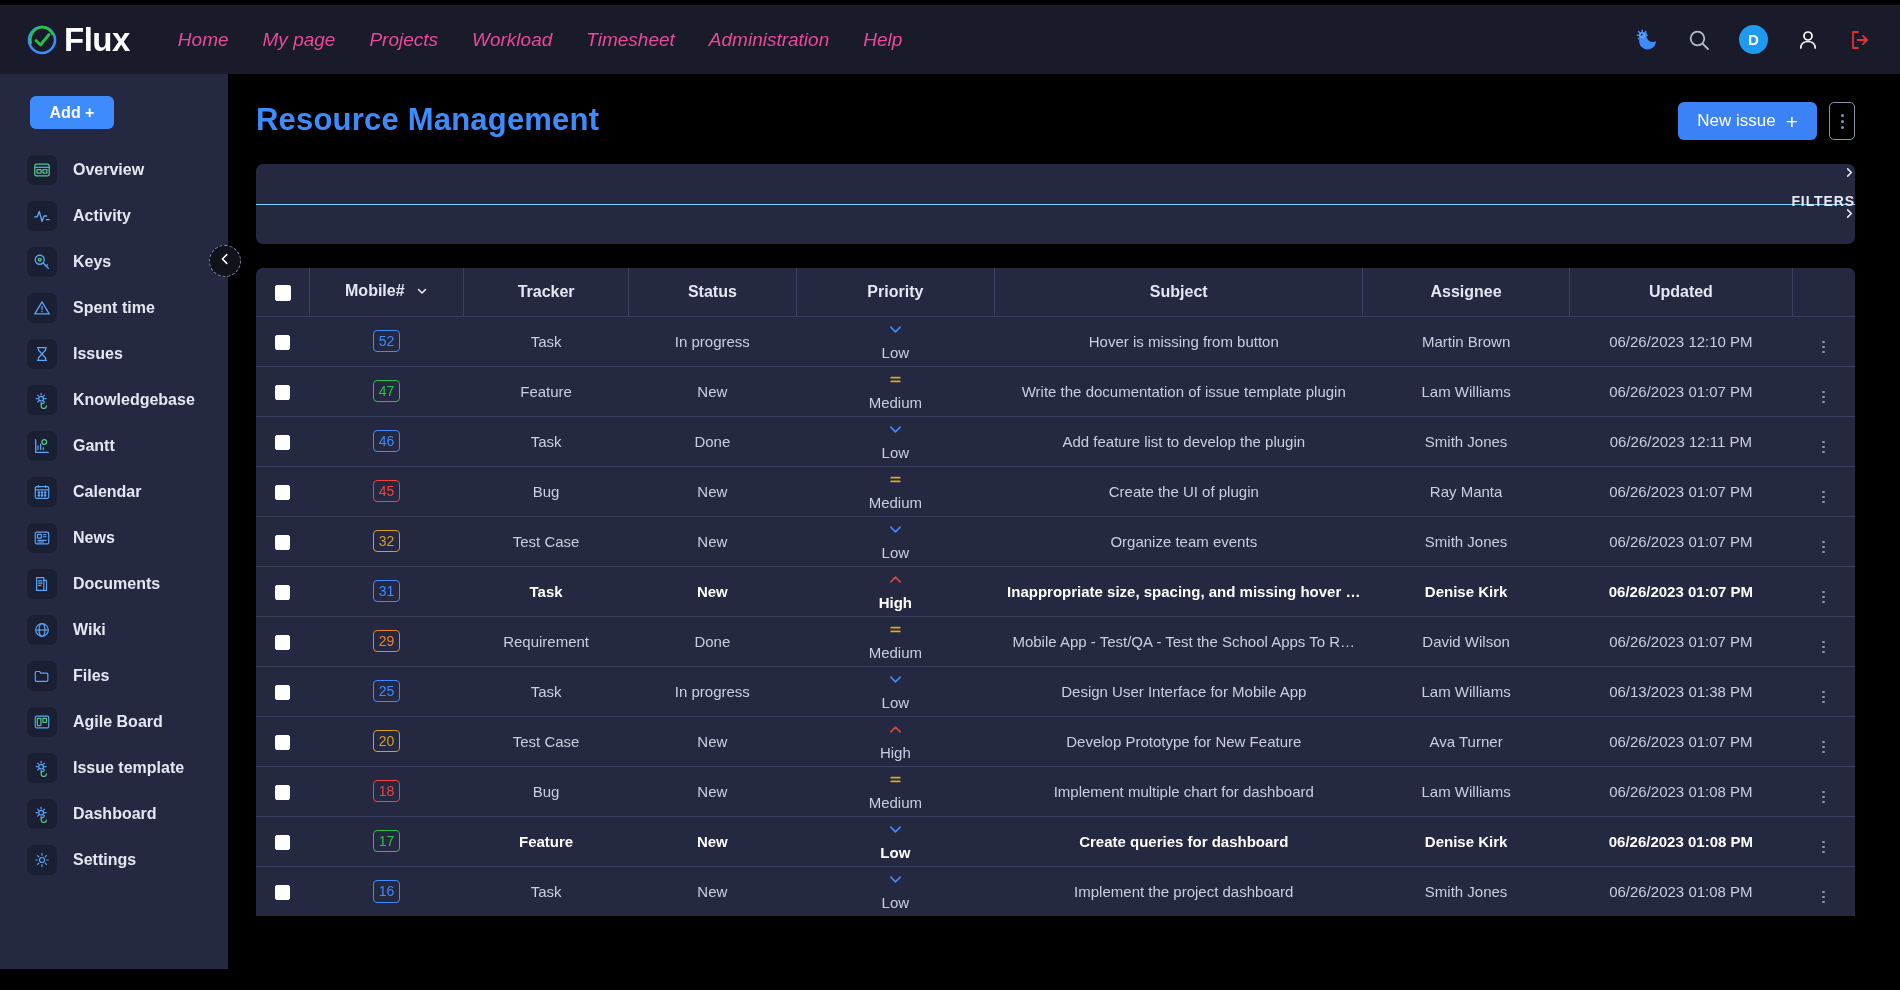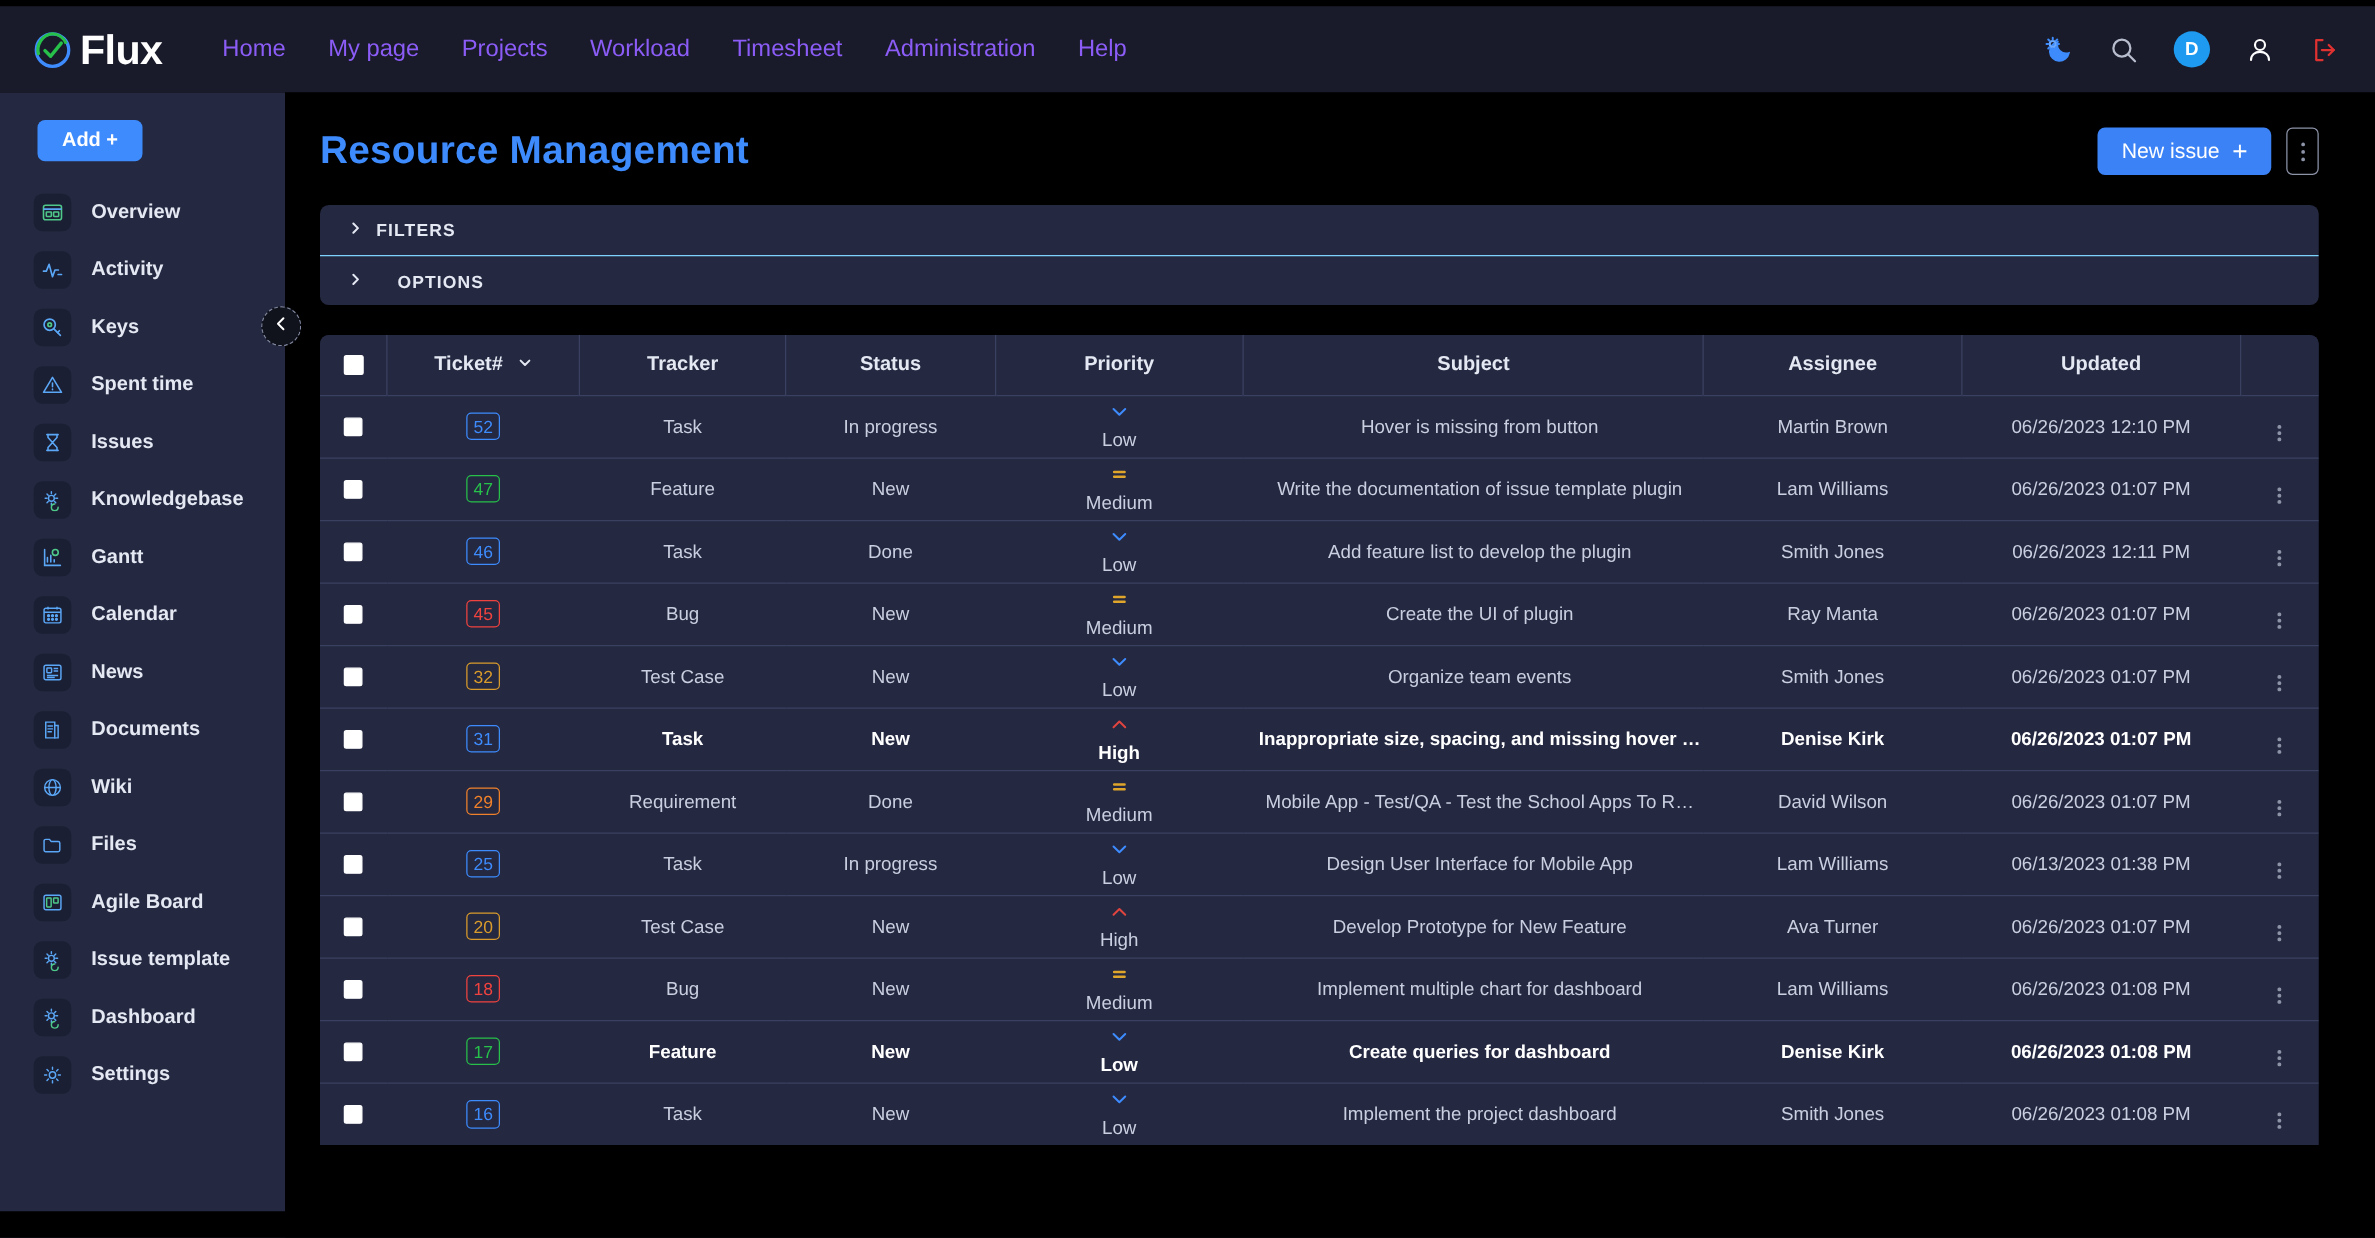--- a/index.html
+++ b/index.html
@@ -17,22 +17,23 @@
     display: flex; align-items: center;
   }
   .brand { display: flex; align-items: center; margin-left: 26px; gap: 6px; }
   .brand-mark { width: 32px; height: 32px; position: relative; }
   .brand-text {
     font-size: 33px; font-weight: 700; color: #ffffff; letter-spacing: -0.5px;
     line-height: 1;
   }
   .navlinks { display: flex; align-items: center; margin-left: 48px; gap: 34px; }
   .navlink {
-    color: #8b5cf6; font-size: 19px; font-weight: 400; cursor: pointer;
+    color: #ec4899; font-size: 19px; font-weight: 400; cursor: pointer;
     white-space: nowrap;
+    font-style: italic;
   }
   .nav-right {
     margin-left: auto; margin-right: 28px;
     display: flex; align-items: center; gap: 28px;
   }
   .nav-icon { cursor: pointer; display: flex; align-items: center; justify-content: center; }
   .avatar {
     width: 29px; height: 29px; border-radius: 50%;
     background: #1e9bf0; color: #ffffff;
     font-size: 15px; font-weight: 700;
@@ -106,22 +107,22 @@
   .kebab-dots { display: flex; flex-direction: column; gap: 3px; }
   .kebab-dots i { width: 3px; height: 3px; border-radius: 50%; background: #8d94a8; display: block; }
 
   
   .panels {
     margin: 24px 45px 0 28px;
     background: #242840; border-radius: 7px;
     overflow: hidden;
   }
   .panel-row {
-    height: 40px; display: flex; align-items: center;
-    padding-left: 23px; cursor: pointer; gap: 11px;
+    height: 40px; display: flex; align-items: flex-end;
+    padding-left: 23px; cursor: pointer; gap: 11px; flex-direction: column;
   }
   .panel-row + .panel-row { border-top: 1px solid #7dd3fc; gap: 28px; }
   .panel-label {
     color: #e4e8f3; font-size: 14px; font-weight: 700; letter-spacing: 0.9px;
   }
 
   
   .table-wrap {
     margin: 24px 45px 0 28px;
     background: #242840; border-radius: 7px 7px 0 0;
@@ -478,21 +479,21 @@
           <col class="col-asgn">
           <col class="col-upd">
           <col class="col-menu">
       </colgroup>
       <thead>
         <tr>
           <th>
             <span class="chk hdr-chk"></span>
           </th>
           <th>
-            <span>Ticket#</span>
+            <span>Mobile#</span>
             <span class="sort-caret">
               <svg width="12" height="12" viewBox="0 0 12 12" fill="none" stroke="#e4e8f3" stroke-width="1.6" stroke-linecap="round" stroke-linejoin="round">
                   <path d="M2.5 4.5 6 8l3.5-3.5"></path>
                 </svg>
             </span>
           </th>
           <th>Tracker</th>
           <th>Status</th>
           <th>Priority</th>
           <th>Subject</th>

